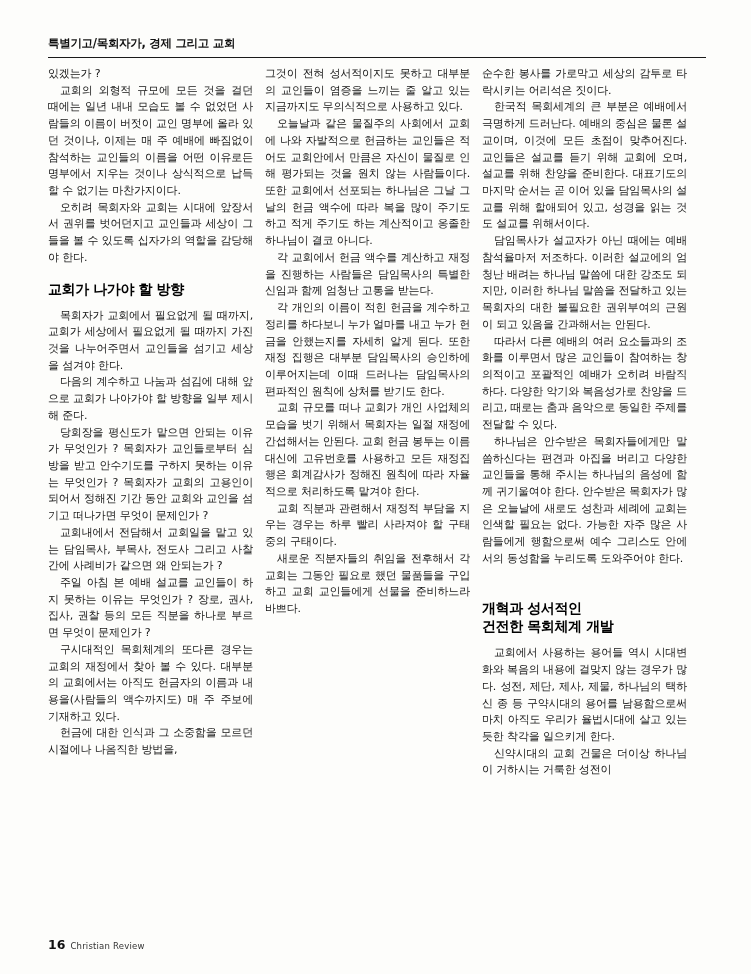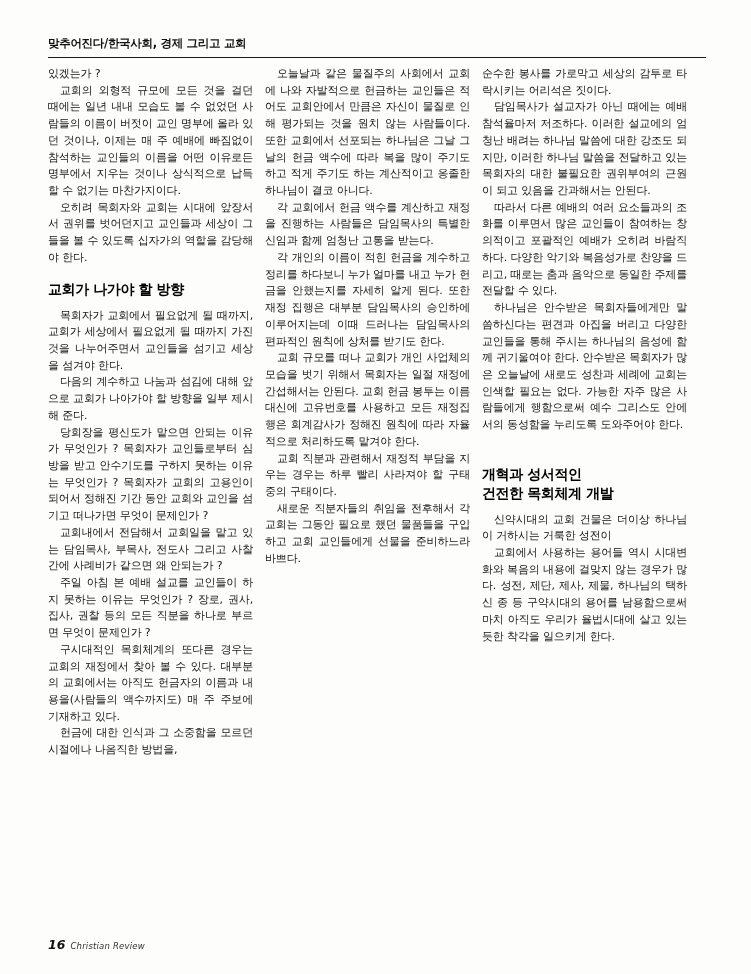--- a/index.html
+++ b/index.html
@@ -82,73 +82,74 @@
     margin-top: 31px;
   }
   
   .footer {
     position: absolute;
     left: 48px;
     bottom: 22px;
     display: flex;
     align-items: baseline;
     gap: 5px;
-    font-style: italic;
   }
   .footer-num {
     font-size: 12.5px;
     font-weight: bold;
     color: #111;
   }
   .footer-name {
     font-size: 8.5px;
     color: #333;
     letter-spacing: 0.2px;
   }
 </style>
 </head>
 <body>
 
 <div class="page">
 
   <div class="header">
-    <div class="header-title">맞추어진다/한국사회, 경제 그리고 교회</div>
+    <div class="header-title">특별기고/목회자가, 경제 그리고 교회</div>
     <div class="header-rule"></div>
   </div>
 
   <div class="columns">
     <div class="col">
         <p class="noindent">있겠는가 ?</p>
         <p>교회의 외형적 규모에 모든 것을 걸던 때에는 일년 내내 모습도 볼 수 없었던 사람들의 이름이 버젓이 교인 명부에 올라 있던 것이나, 이제는 매 주 예배에 빠짐없이 참석하는 교인들의 이름을 어떤 이유로든 명부에서 지우는 것이나 상식적으로 납득할 수 없기는 마찬가지이다.</p>
         <p>오히려 목회자와 교회는 시대에 앞장서서 권위를 벗어던지고 교인들과 세상이 그들을 볼 수 있도록 십자가의 역할을 감당해야 한다.</p>
         <div class="subhead">교회가 나가야 할 방향</div>
         <p>목회자가 교회에서 필요없게 될 때까지, 교회가 세상에서 필요없게 될 때까지 가진 것을 나누어주면서 교인들을 섬기고 세상을 섬겨야 한다.</p>
         <p>다음의 계수하고 나눔과 섬김에 대해 앞으로 교회가 나아가야 할 방향을 일부 제시해 준다.</p>
         <p>당회장을 평신도가 맡으면 안되는 이유가 무엇인가 ? 목회자가 교인들로부터 심방을 받고 안수기도를 구하지 못하는 이유는 무엇인가 ? 목회자가 교회의 고용인이 되어서 정해진 기간 동안 교회와 교인을 섬기고 떠나가면 무엇이 문제인가 ?</p>
         <p>교회내에서 전담해서 교회일을 맡고 있는 담임목사, 부목사, 전도사 그리고 사찰간에 사례비가 같으면 왜 안되는가 ?</p>
         <p>주일 아침 본 예배 설교를 교인들이 하지 못하는 이유는 무엇인가 ? 장로, 권사, 집사, 권찰 등의 모든 직분을 하나로 부르면 무엇이 문제인가 ?</p>
         <p>구시대적인 목회체계의 또다른 경우는 교회의 재정에서 찾아 볼 수 있다. 대부분의 교회에서는 아직도 헌금자의 이름과 내용을(사람들의 액수까지도) 매 주 주보에 기재하고 있다.</p>
         <p>헌금에 대한 인식과 그 소중함을 모르던 시절에나 나옴직한 방법을,</p>
       </div>
     <div class="col">
+        <p class="noindent">그것이 전혀 성서적이지도 못하고 대부분의 교인들이 염증을 느끼는 줄 알고 있는 지금까지도 무의식적으로 사용하고 있다.</p>
         <p>오늘날과 같은 물질주의 사회에서 교회에 나와 자발적으로 헌금하는 교인들은 적어도 교회안에서 만큼은 자신이 물질로 인해 평가되는 것을 원치 않는 사람들이다. 또한 교회에서 선포되는 하나님은 그날 그날의 헌금 액수에 따라 복을 많이 주기도 하고 적게 주기도 하는 계산적이고 옹졸한 하나님이 결코 아니다.</p>
         <p>각 교회에서 헌금 액수를 계산하고 재정을 진행하는 사람들은 담임목사의 특별한 신임과 함께 엄청난 고통을 받는다.</p>
         <p>각 개인의 이름이 적힌 헌금을 계수하고 정리를 하다보니 누가 얼마를 내고 누가 헌금을 안했는지를 자세히 알게 된다. 또한 재정 집행은 대부분 담임목사의 승인하에 이루어지는데 이때 드러나는 담임목사의 편파적인 원칙에 상처를 받기도 한다.</p>
         <p>교회 규모를 떠나 교회가 개인 사업체의 모습을 벗기 위해서 목회자는 일절 재정에 간섭해서는 안된다. 교회 헌금 봉투는 이름 대신에 고유번호를 사용하고 모든 재정집행은 회계감사가 정해진 원칙에 따라 자율적으로 처리하도록 맡겨야 한다.</p>
         <p>교회 직분과 관련해서 재정적 부담을 지우는 경우는 하루 빨리 사라져야 할 구태 중의 구태이다.</p>
         <p>새로운 직분자들의 취임을 전후해서 각 교회는 그동안 필요로 했던 물품들을 구입하고 교회 교인들에게 선물을 준비하느라 바쁘다.</p>
       </div>
     <div class="col">
         <p class="noindent">순수한 봉사를 가로막고 세상의 감투로 타락시키는 어리석은 짓이다.</p>
+        <p>한국적 목회세계의 큰 부분은 예배에서 극명하게 드러난다. 예배의 중심은 물론 설교이며, 이것에 모든 초점이 맞추어진다. 교인들은 설교를 듣기 위해 교회에 오며, 설교를 위해 찬양을 준비한다. 대표기도의 마지막 순서는 곧 이어 있을 담임목사의 설교를 위해 할애되어 있고, 성경을 읽는 것도 설교를 위해서이다.</p>
         <p>담임목사가 설교자가 아닌 때에는 예배 참석율마저 저조하다. 이러한 설교에의 엄청난 배려는 하나님 말씀에 대한 강조도 되지만, 이러한 하나님 말씀을 전달하고 있는 목회자의 대한 불필요한 권위부여의 근원이 되고 있음을 간과해서는 안된다.</p>
         <p>따라서 다른 예배의 여러 요소들과의 조화를 이루면서 많은 교인들이 참여하는 창의적이고 포괄적인 예배가 오히려 바람직하다. 다양한 악기와 복음성가로 찬양을 드리고, 때로는 춤과 음악으로 동일한 주제를 전달할 수 있다.</p>
         <p>하나님은 안수받은 목회자들에게만 말씀하신다는 편견과 아집을 버리고 다양한 교인들을 통해 주시는 하나님의 음성에 함께 귀기울여야 한다. 안수받은 목회자가 많은 오늘날에 새로도 성찬과 세례에 교회는 인색할 필요는 없다. 가능한 자주 많은 사람들에게 행함으로써 예수 그리스도 안에서의 동성함을 누리도록 도와주어야 한다.</p>
         <div class="subhead tight">개혁과 성서적인<br>건전한 목회체계 개발</div>
+        <p>교회에서 사용하는 용어들 역시 시대변화와 복음의 내용에 걸맞지 않는 경우가 많다. 성전, 제단, 제사, 제물, 하나님의 택하신 종 등 구약시대의 용어를 남용함으로써 마치 아직도 우리가 율법시대에 살고 있는 듯한 착각을 일으키게 한다.</p>
         <p>신약시대의 교회 건물은 더이상 하나님이 거하시는 거룩한 성전이</p>
-        <p>교회에서 사용하는 용어들 역시 시대변화와 복음의 내용에 걸맞지 않는 경우가 많다. 성전, 제단, 제사, 제물, 하나님의 택하신 종 등 구약시대의 용어를 남용함으로써 마치 아직도 우리가 율법시대에 살고 있는 듯한 착각을 일으키게 한다.</p>
       </div>
   </div>
 
   <div class="footer">
     <span class="footer-num">16</span>
     <span class="footer-name">Christian Review</span>
   </div>
 
 </div>
 

